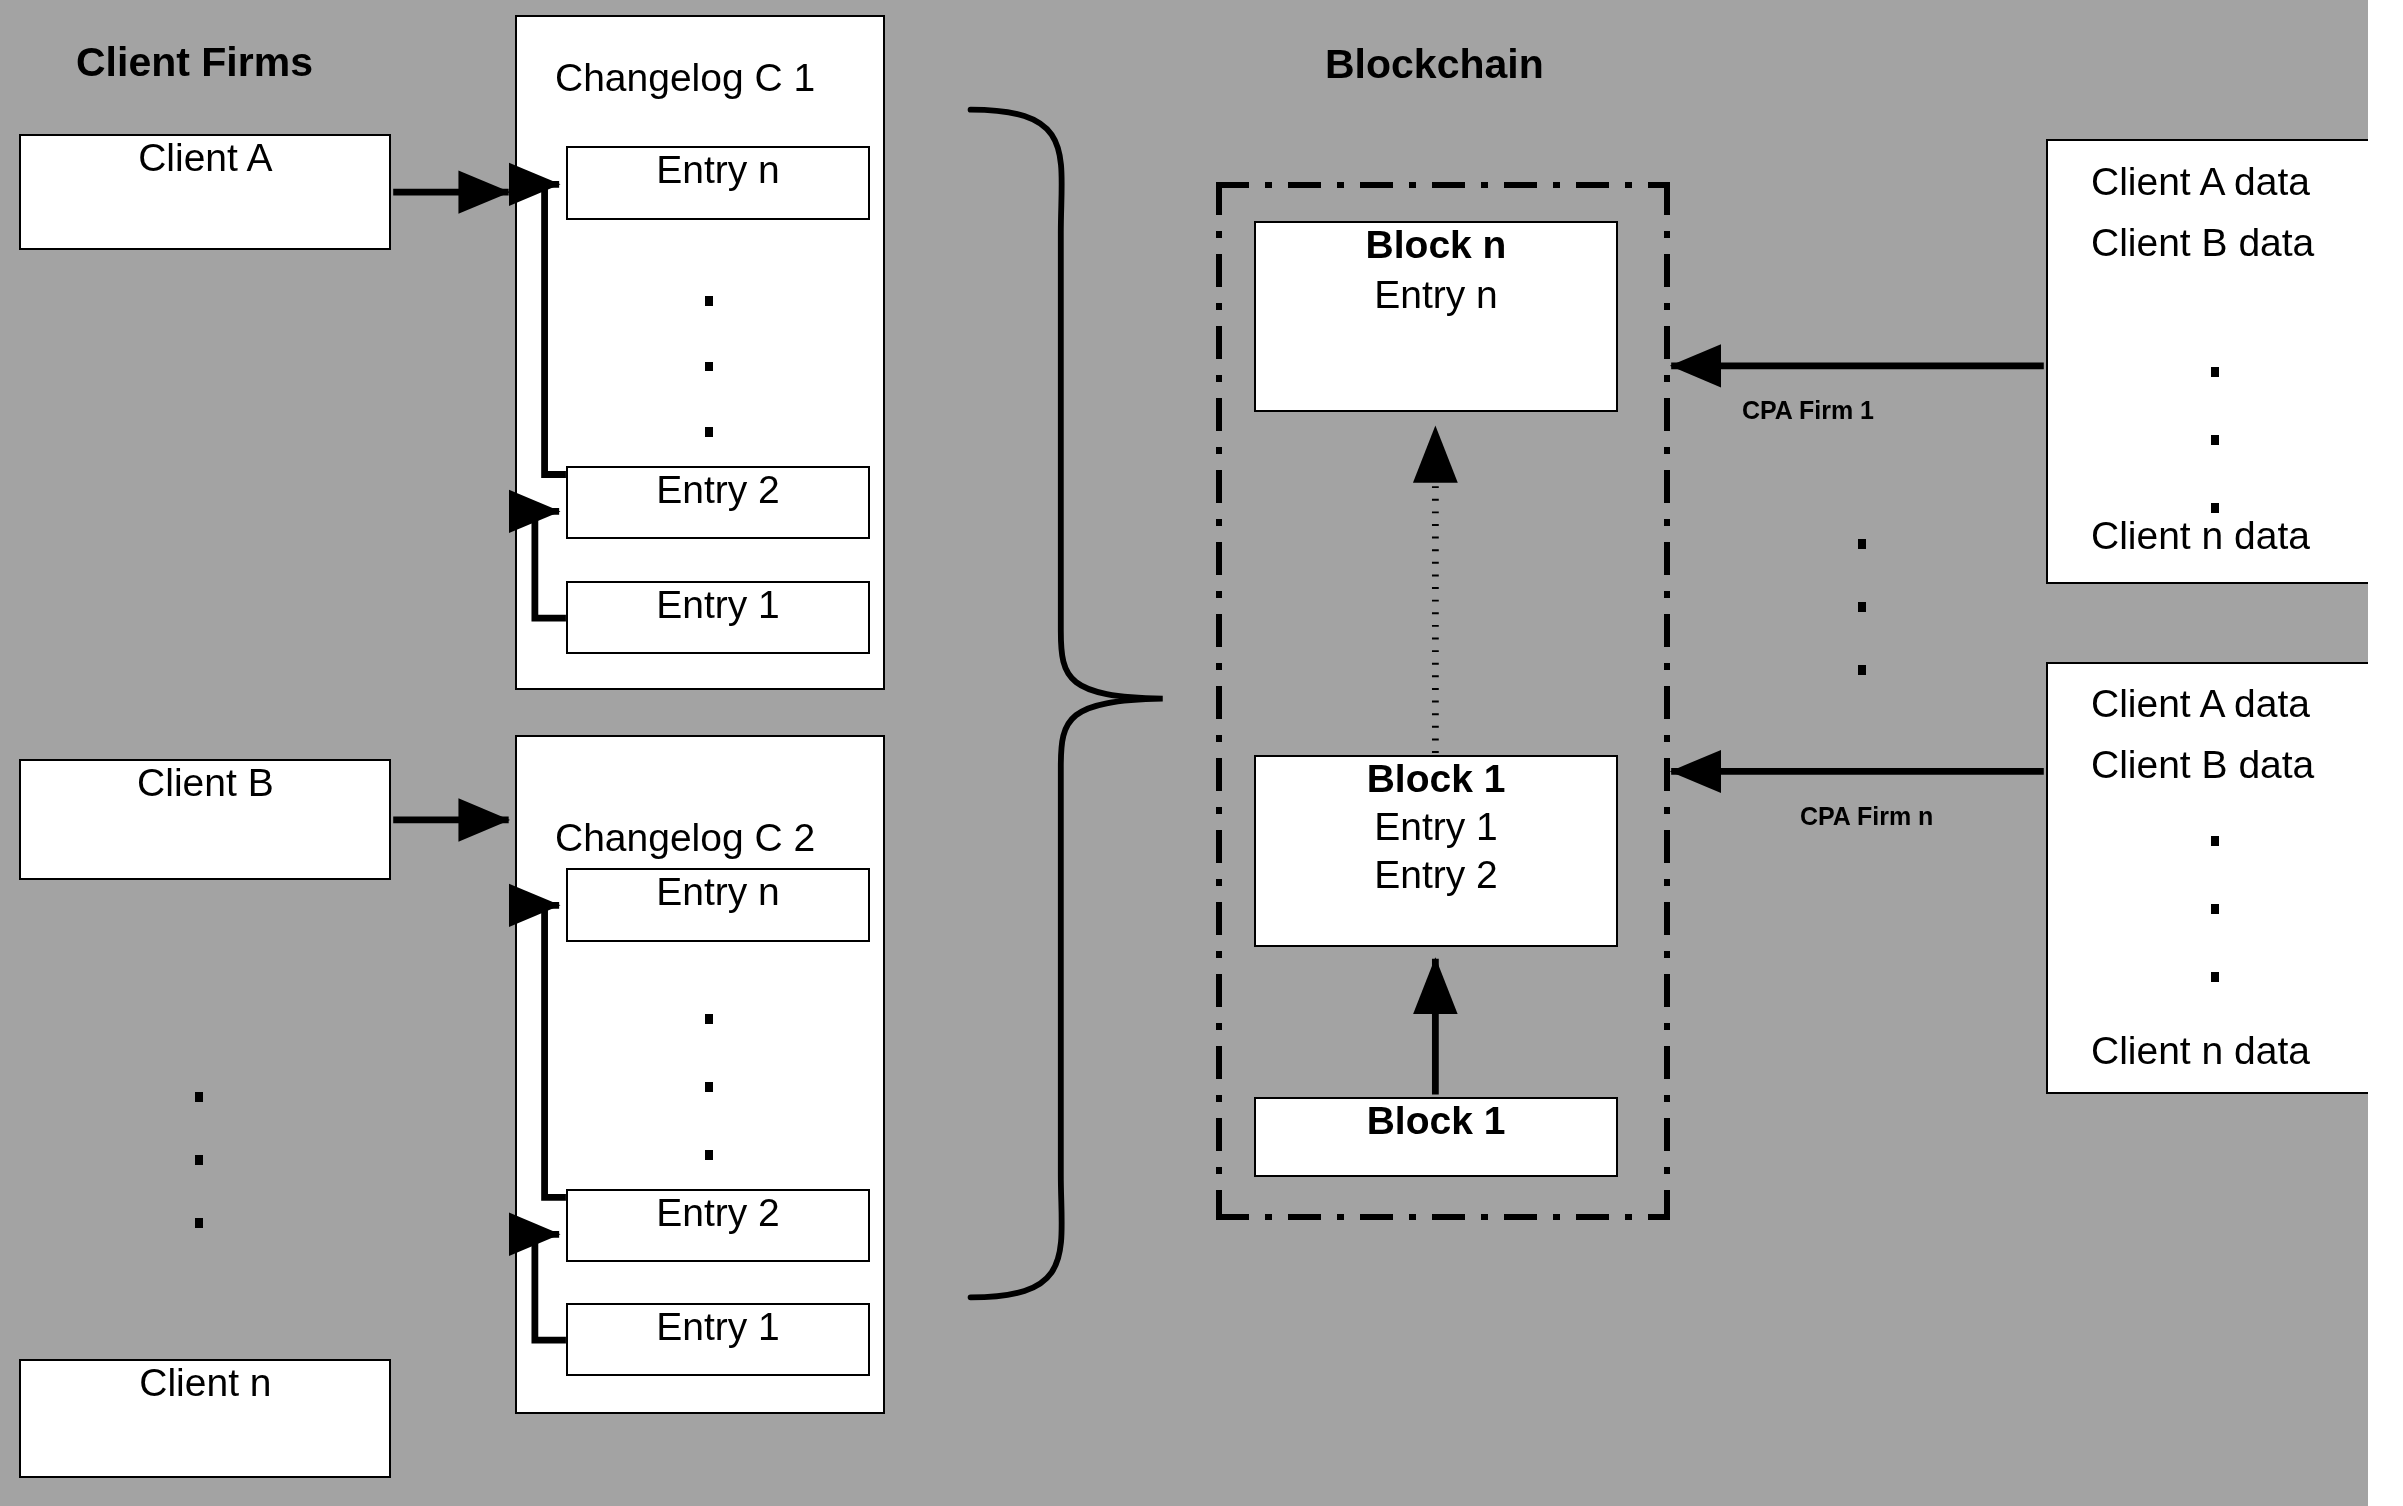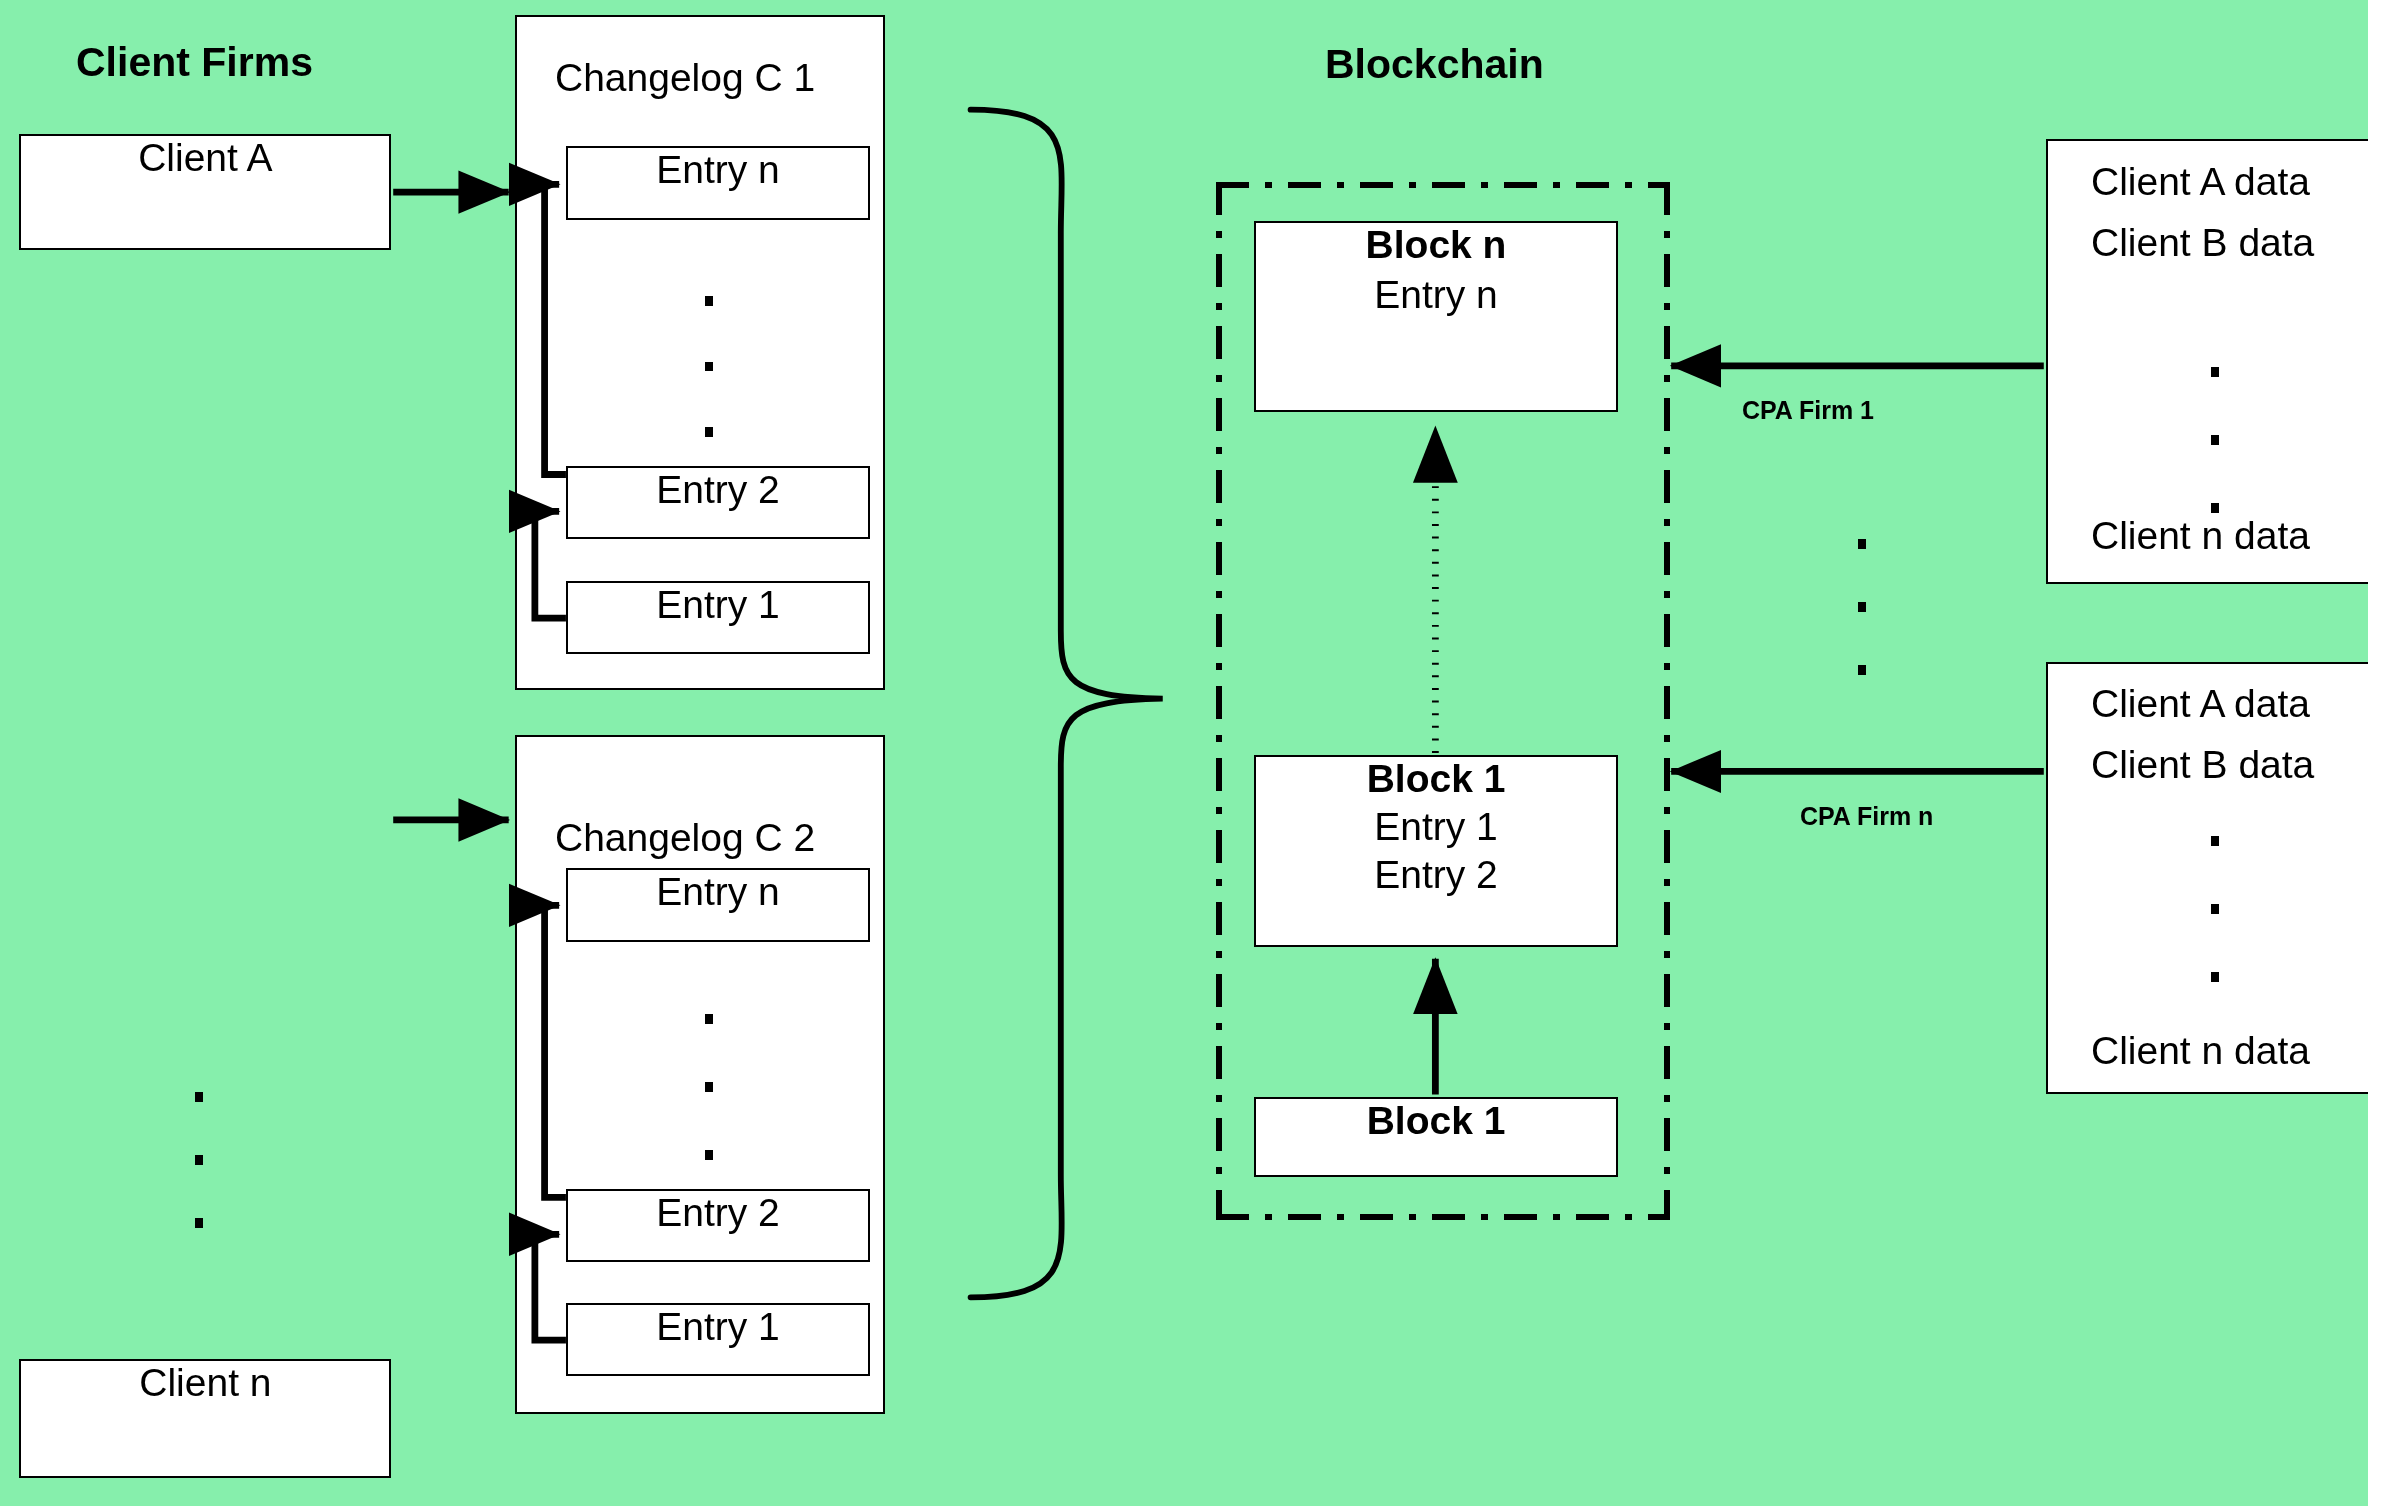--- a/index.html
+++ b/index.html
@@ -9,21 +9,21 @@
     background: #ffffff;
   }
   body {
     font-family: "Liberation Sans", sans-serif;
     color: #000000;
   }
   #canvas {
     position: relative;
     width: 2368px;
     height: 1506px;
-    background: #86efac;
+    background: #a3a3a3;
     overflow: hidden;
   }
 
   
   .box {
     position: absolute;
     box-sizing: border-box;
     border: 2.9px solid #000000;
     background: #ffffff;
     display: flex;
@@ -116,20 +116,23 @@
 <div id="canvas">
 
   <div class="label heading" style="left:76px; top:39px;">Client Firms</div>
 
   <div class="label heading" style="left:1325px; top:41px;">Blockchain</div>
 
   <div class="box" style="left:19.4px; top:134px; width:372px; height:116px;">
     <span class="bodytext">Client A</span>
   </div>
 
+  <div class="box" style="left:19.4px; top:759px; width:372px; height:121px;">
+    <span class="bodytext">Client B</span>
+  </div>
 
   <div class="vdots" style="left:192px; top:1092px; width:13.6px; height:136px;">
     <i></i>
       <i></i>
       <i></i>
   </div>
 
   <div class="box" style="left:19.4px; top:1359px; width:372px; height:119px;">
     <span class="bodytext">Client n</span>
   </div>

